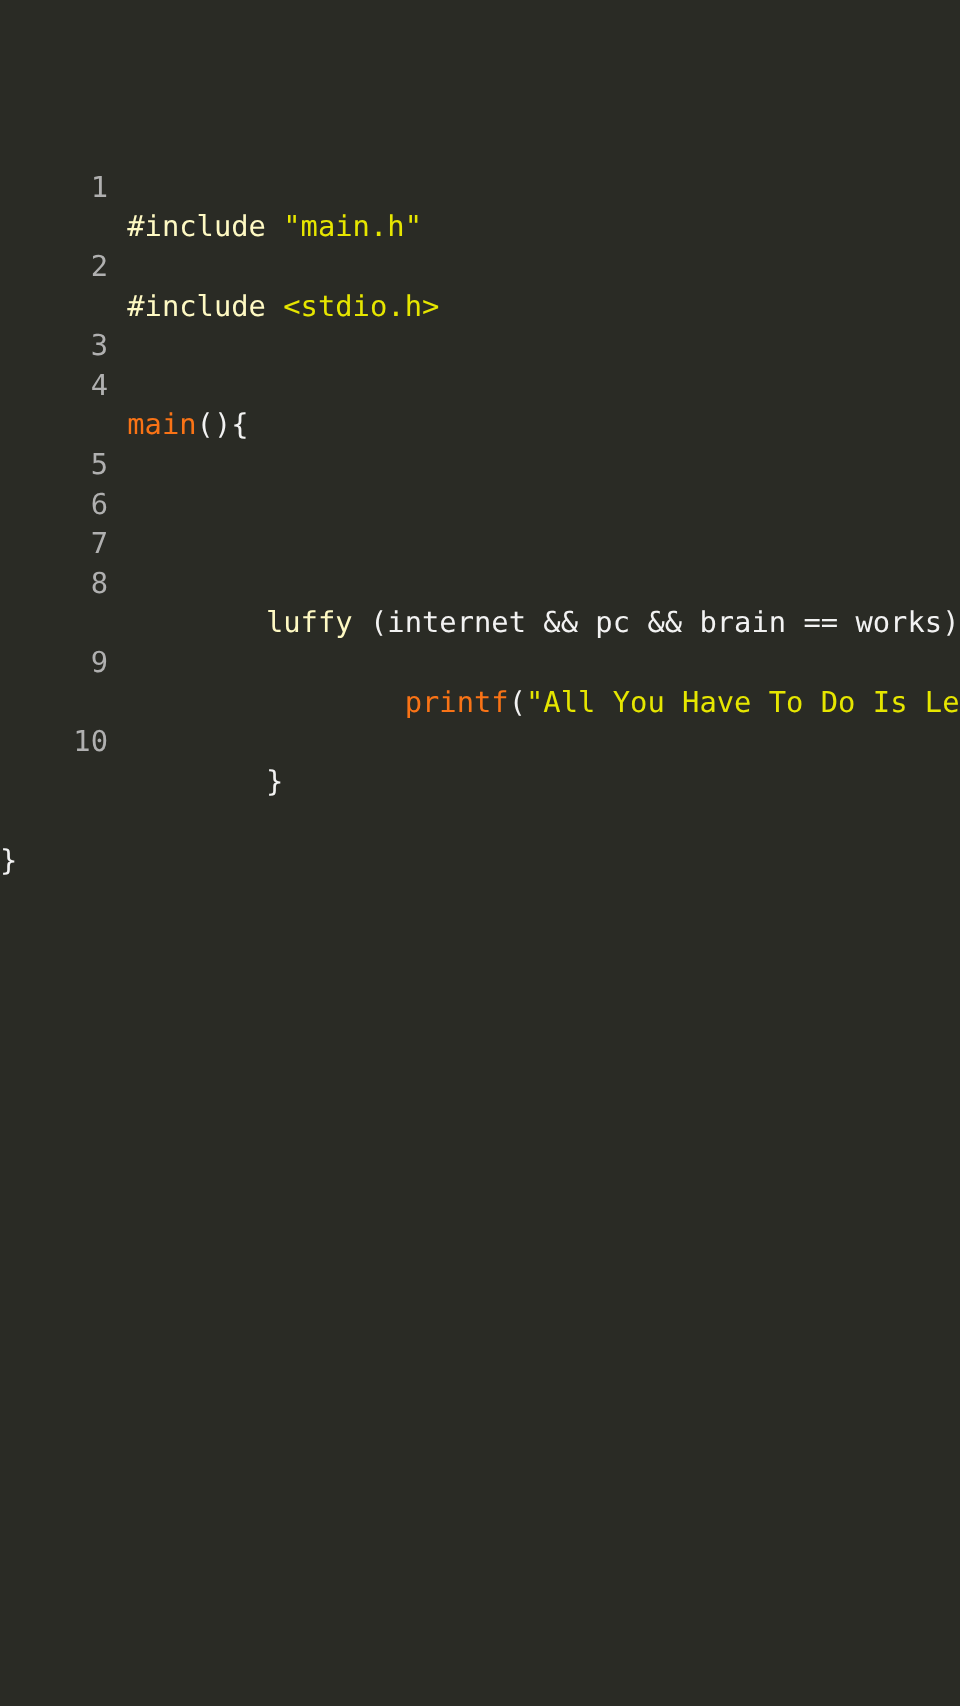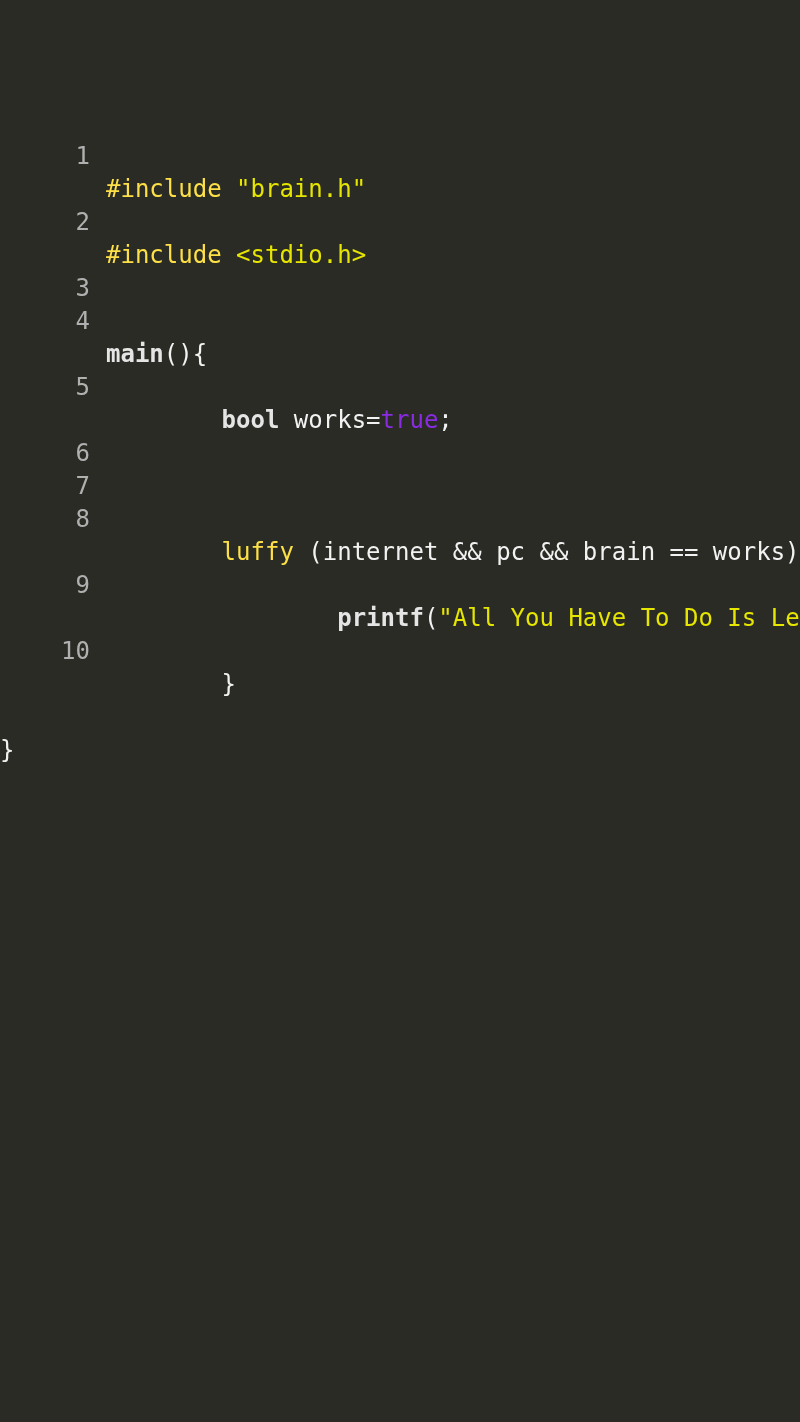--- a/index.html
+++ b/index.html
@@ -24,35 +24,35 @@
     width: 90px;
     text-align: right;
     padding-right: 16px;
     color: #b0b0b0;
     user-select: none;
     flex: 0 0 auto;
   }
   .code {
     flex: 1 1 auto;
   }
-  .magenta { color: #fde047; margin-top: 44px; }
+  .magenta { color: #fef9c3; margin-top: 44px; }
   .yellow  { color: #e6e600; }
-  .cyan    { color: #e5e5e5; font-weight: bold; }
+  .cyan    { color: #f97316; }
   .white   { color: #f2f2f2; }
   .purple  { color: #8a2be2; }
 </style>
 </head>
 <body>
 
 <div class="editor">
 
   <div class="line">
     <span class="gutter">1</span>
     <span class="code">
-<span class="magenta">#include</span><span class="yellow"> "</span><span class="yellow">brain.h</span><span class="yellow">"</span></span>
+<span class="magenta">#include</span><span class="yellow"> "</span><span class="yellow">main.h</span><span class="yellow">"</span></span>
   </div>
 
   <div class="line">
     <span class="gutter">2</span>
     <span class="code">
 <span class="magenta">#include</span><span class="yellow"> &lt;stdio.h&gt;</span></span>
   </div>
 
   <div class="line">
     <span class="gutter">3</span>
@@ -60,22 +60,20 @@
   </div>
 
   <div class="line">
     <span class="gutter">4</span>
     <span class="code">
 <span class="cyan">main</span><span class="white">(){</span></span>
   </div>
 
   <div class="line">
     <span class="gutter">5</span>
-    <span class="code">
-<span>        </span><span class="cyan">bool</span><span class="white"> works=</span><span class="purple">true</span><span class="white">;</span></span>
   </div>
 
   <div class="line">
     <span class="gutter">6</span>
   </div>
 
   <div class="line">
     <span class="gutter">7</span>
     <span class="code"></span>
   </div>

